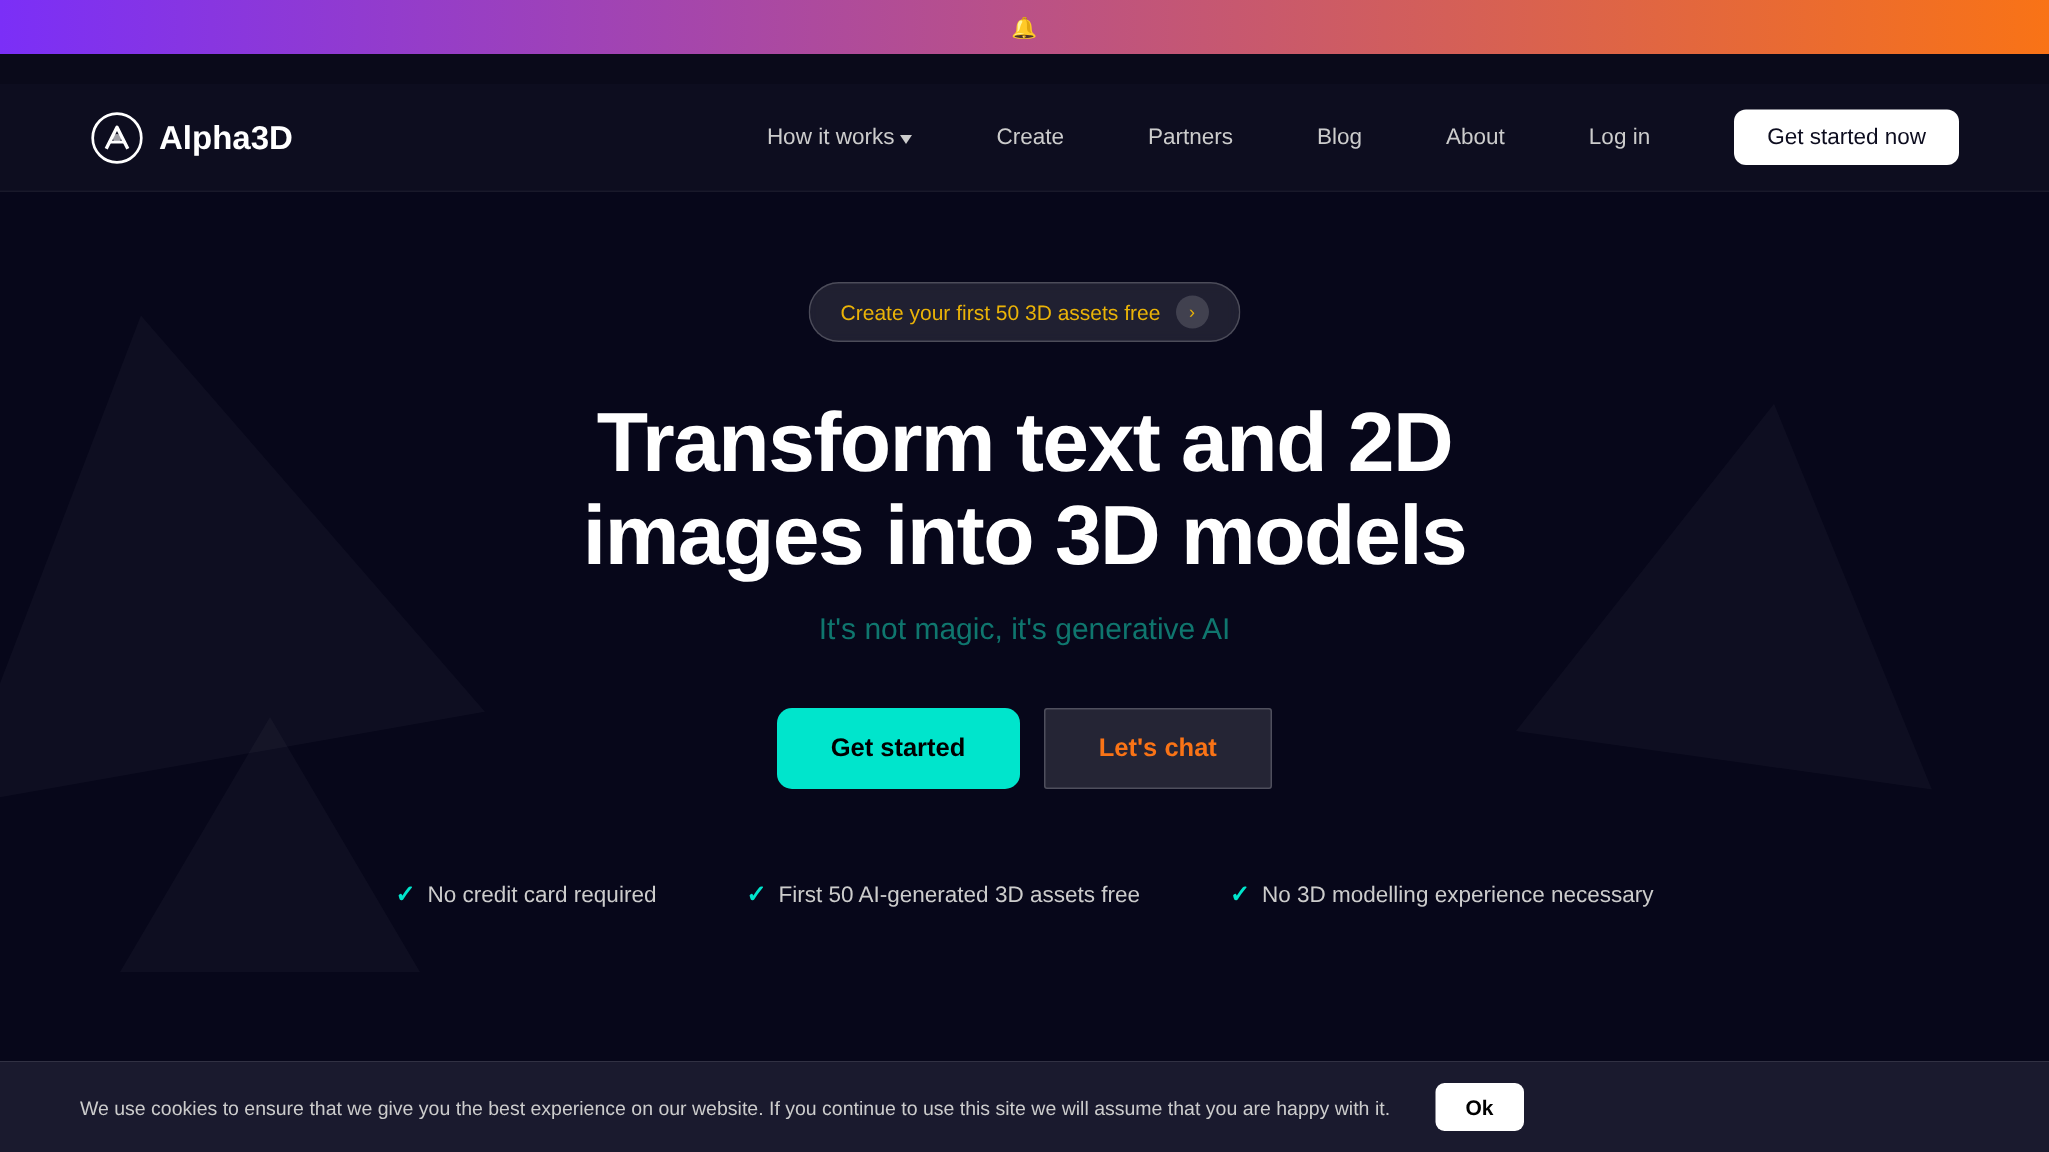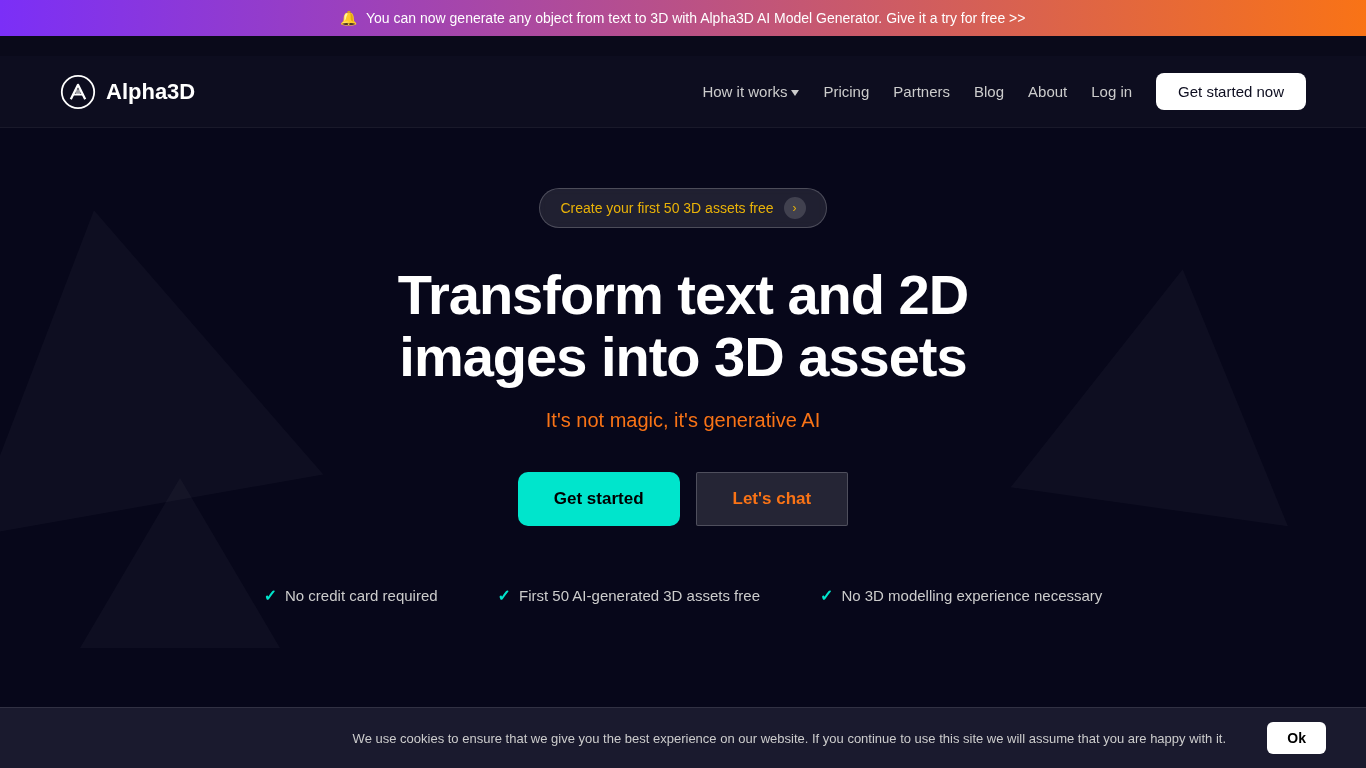--- a/index.html
+++ b/index.html
@@ -47,21 +47,21 @@
       height: 36px;
     }
     .logo-text {
       font-size: 22px;
       font-weight: 700;
       color: #fff;
     }
     .nav-links {
       display: flex;
       align-items: center;
-      gap: 24px;
+      gap: 56px;
       list-style: none;
     }
     .nav-links a {
       color: #ccc;
       text-decoration: none;
       font-size: 15px;
       font-weight: 400;
     }
     .nav-how {
       display: flex;
@@ -161,21 +161,21 @@
       font-size: 56px;
       font-weight: 800;
       text-align: center;
       line-height: 1.1;
       max-width: 800px;
       margin-bottom: 22px;
       letter-spacing: -1px;
     }
     .hero-subtitle {
       font-size: 20px;
-      color: #f97316;
+      color: #0f766e;
       text-align: center;
       margin-bottom: 40px;
     }
 
     
     .hero-buttons {
       display: flex;
       gap: 16px;
       margin-bottom: 60px;
     }
@@ -223,22 +223,22 @@
     
     .cookie-banner {
       position: fixed;
       bottom: 0;
       left: 0;
       right: 0;
       background: #1a1a2e;
       padding: 14px 40px;
       display: flex;
       align-items: center;
-      justify-content: flex-end;
-      gap: 28px;
+      justify-content: flex-start;
+      gap: 17px;
       font-size: 13px;
       color: #ccc;
       border-top: 1px solid rgba(255,255,255,0.1);
       z-index: 1000;
     }
     .cookie-text {
       flex: 1;
       text-align: center;
       max-width: 900px;
     }
@@ -263,21 +263,20 @@
       border-right: 4px solid transparent;
       border-top: 6px solid #ccc;
       margin-top: 2px;
     }
   </style>
 </head>
 <body>
 
 <div class="announcement-banner">
   <span>🔔</span>
-  <span>You can now generate any object from text to 3D with Alpha3D AI Model Generator. Give it a try for free &gt;&gt;</span>
 </div>
 
 <nav>
   <div class="logo-area">
 
     <svg class="logo-icon" viewBox="0 0 40 40" fill="none" xmlns="http://www.w3.org/2000/svg">
       <circle cx="20" cy="20" r="18" stroke="white" stroke-width="2" fill="none"></circle>
       <path d="M12 28L20 12L28 28" stroke="white" stroke-width="2.5" fill="none" stroke-linejoin="round"></path>
       <path d="M14.5 23h11" stroke="white" stroke-width="2" stroke-linecap="round"></path>
       <circle cx="20" cy="20" r="3" fill="white" opacity="0.6"></circle>
@@ -286,21 +285,21 @@
   </div>
 
   <ul class="nav-links">
     <li>
       <div class="nav-how">
         <a href="#">How it works</a>
         <span class="chevron-down"></span>
       </div>
     </li>
     <li>
-      <a href="#">Pricing</a>
+      <a href="#">Create</a>
     </li>
     <li>
       <a href="#">Partners</a>
     </li>
     <li>
       <a href="#">Blog</a>
     </li>
     <li>
       <a href="#">About</a>
     </li>
@@ -317,21 +316,21 @@
   <div class="triangle-right"></div>
   <div class="triangle-left-small"></div>
 
   <div class="hero-badge">
     <span>Create your first 50 3D assets free</span>
     <div class="badge-arrow">›</div>
   </div>
 
   <h1 class="hero-title">
     <span>Transform text and 2D</span><br>
-    <span>images into 3D assets</span>
+    <span>images into 3D models</span>
   </h1>
 
   <p class="hero-subtitle">It's not magic, it's generative AI</p>
 
   <div class="hero-buttons">
     <button class="btn-primary">Get started</button>
     <button class="btn-secondary">Let's chat</button>
   </div>
 
   <div class="trust-badges">

